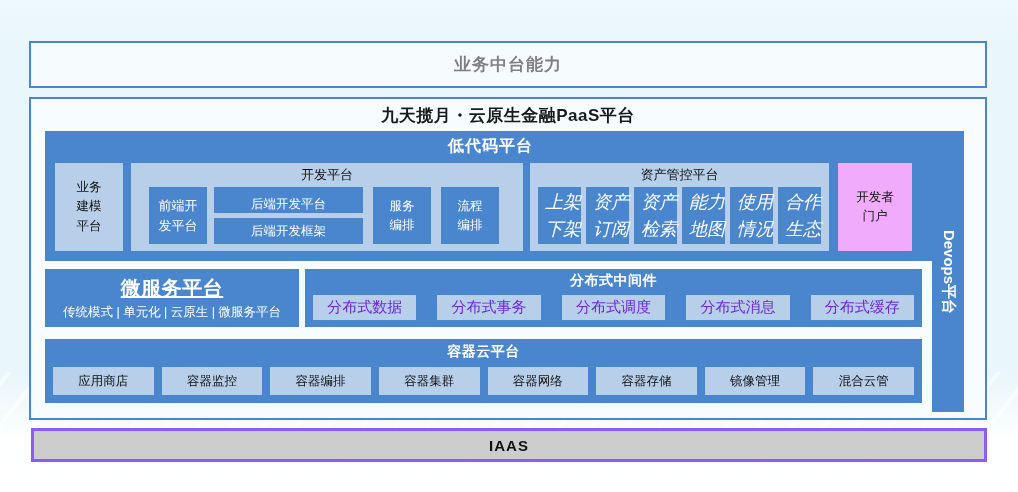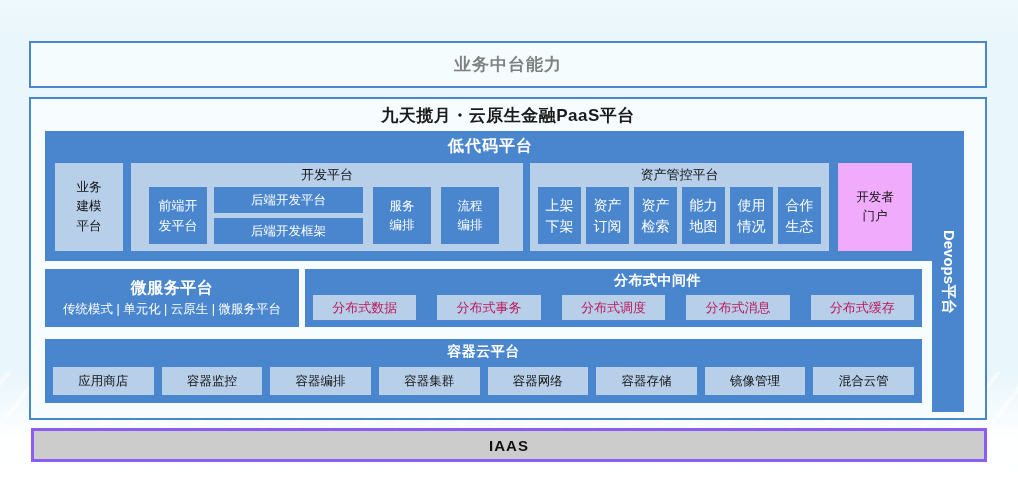--- a/index.html
+++ b/index.html
@@ -157,21 +157,21 @@
     line-height: 1.5;
     text-align: center;
   }
   .be-plat {
     position: absolute;
     left: 83px; top: 24px;
     width: 149px; height: 26px;
     background: #4a86ce;
     color: #fff;
     font-size: 12.5px;
-    display: flex; align-items: center; justify-content: center;
+    display: flex; align-items: flex-end; justify-content: center;
   }
   .be-frame {
     position: absolute;
     left: 83px; top: 55px;
     width: 149px; height: 26px;
     background: #4a86ce;
     color: #fff;
     font-size: 12.5px;
     display: flex; align-items: center; justify-content: center;
   }
@@ -215,27 +215,28 @@
     position: absolute;
     left: 8px; top: 24px;
     width: 283px; height: 57px;
     display: flex;
     gap: 5px;
   }
   .asset-items > div {
     flex: 1 1 0;
     background: #4a86ce;
     color: #fff;
-    font-size: 14px;
+    font-size: 18px;
     display: flex;
     flex-direction: column;
-    align-items: center;
+    align-items: flex-end;
     justify-content: center;
     line-height: 1.5;
     text-align: center;
+    font-style: italic;
   }
 
   .dev-portal {
     position: absolute;
     left: 793px; top: 32px;
     width: 74px; height: 88px;
     background: #f0abfc;
     color: #111;
     font-size: 12.5px;
     display: flex;
@@ -252,24 +253,25 @@
     left: 45px; top: 269px;
     width: 254px; height: 58px;
     background: #4a86ce;
     color: #fff;
     display: flex;
     flex-direction: column;
     align-items: center;
     justify-content: center;
   }
   .micro-title {
-    font-size: 16px;
+    font-size: 20px;
     font-weight: bold;
     letter-spacing: 0.5px;
     margin-bottom: 2px;
+    text-decoration: underline;
   }
   .micro-sub {
     font-size: 12.5px;
   }
 
   
   .middleware {
     position: absolute;
     left: 305px; top: 269px;
     width: 617px; height: 58px;
@@ -278,35 +280,34 @@
   }
   .middleware-title {
     position: absolute;
     left: 0; top: 3px;
     width: 100%;
     text-align: center;
     color: #fff;
     font-size: 14px;
     font-weight: bold;
     letter-spacing: 0.5px;
-    padding-left: 44px;
   }
   .middleware-items {
     position: absolute;
     left: 8px; top: 26px;
     width: 601px;
     display: flex;
     gap: 21px;
   }
   .middleware-items > div {
     flex: 1 1 0;
     height: 25px;
     background: #b7cfe9;
-    color: #be185d;
-    font-size: 13px;
+    color: #6d28d9;
+    font-size: 15px;
     display: flex;
     align-items: center;
     justify-content: center;
   }
 
   
   .container-cloud {
     position: absolute;
     left: 45px; top: 339px;
     width: 877px; height: 64px;

